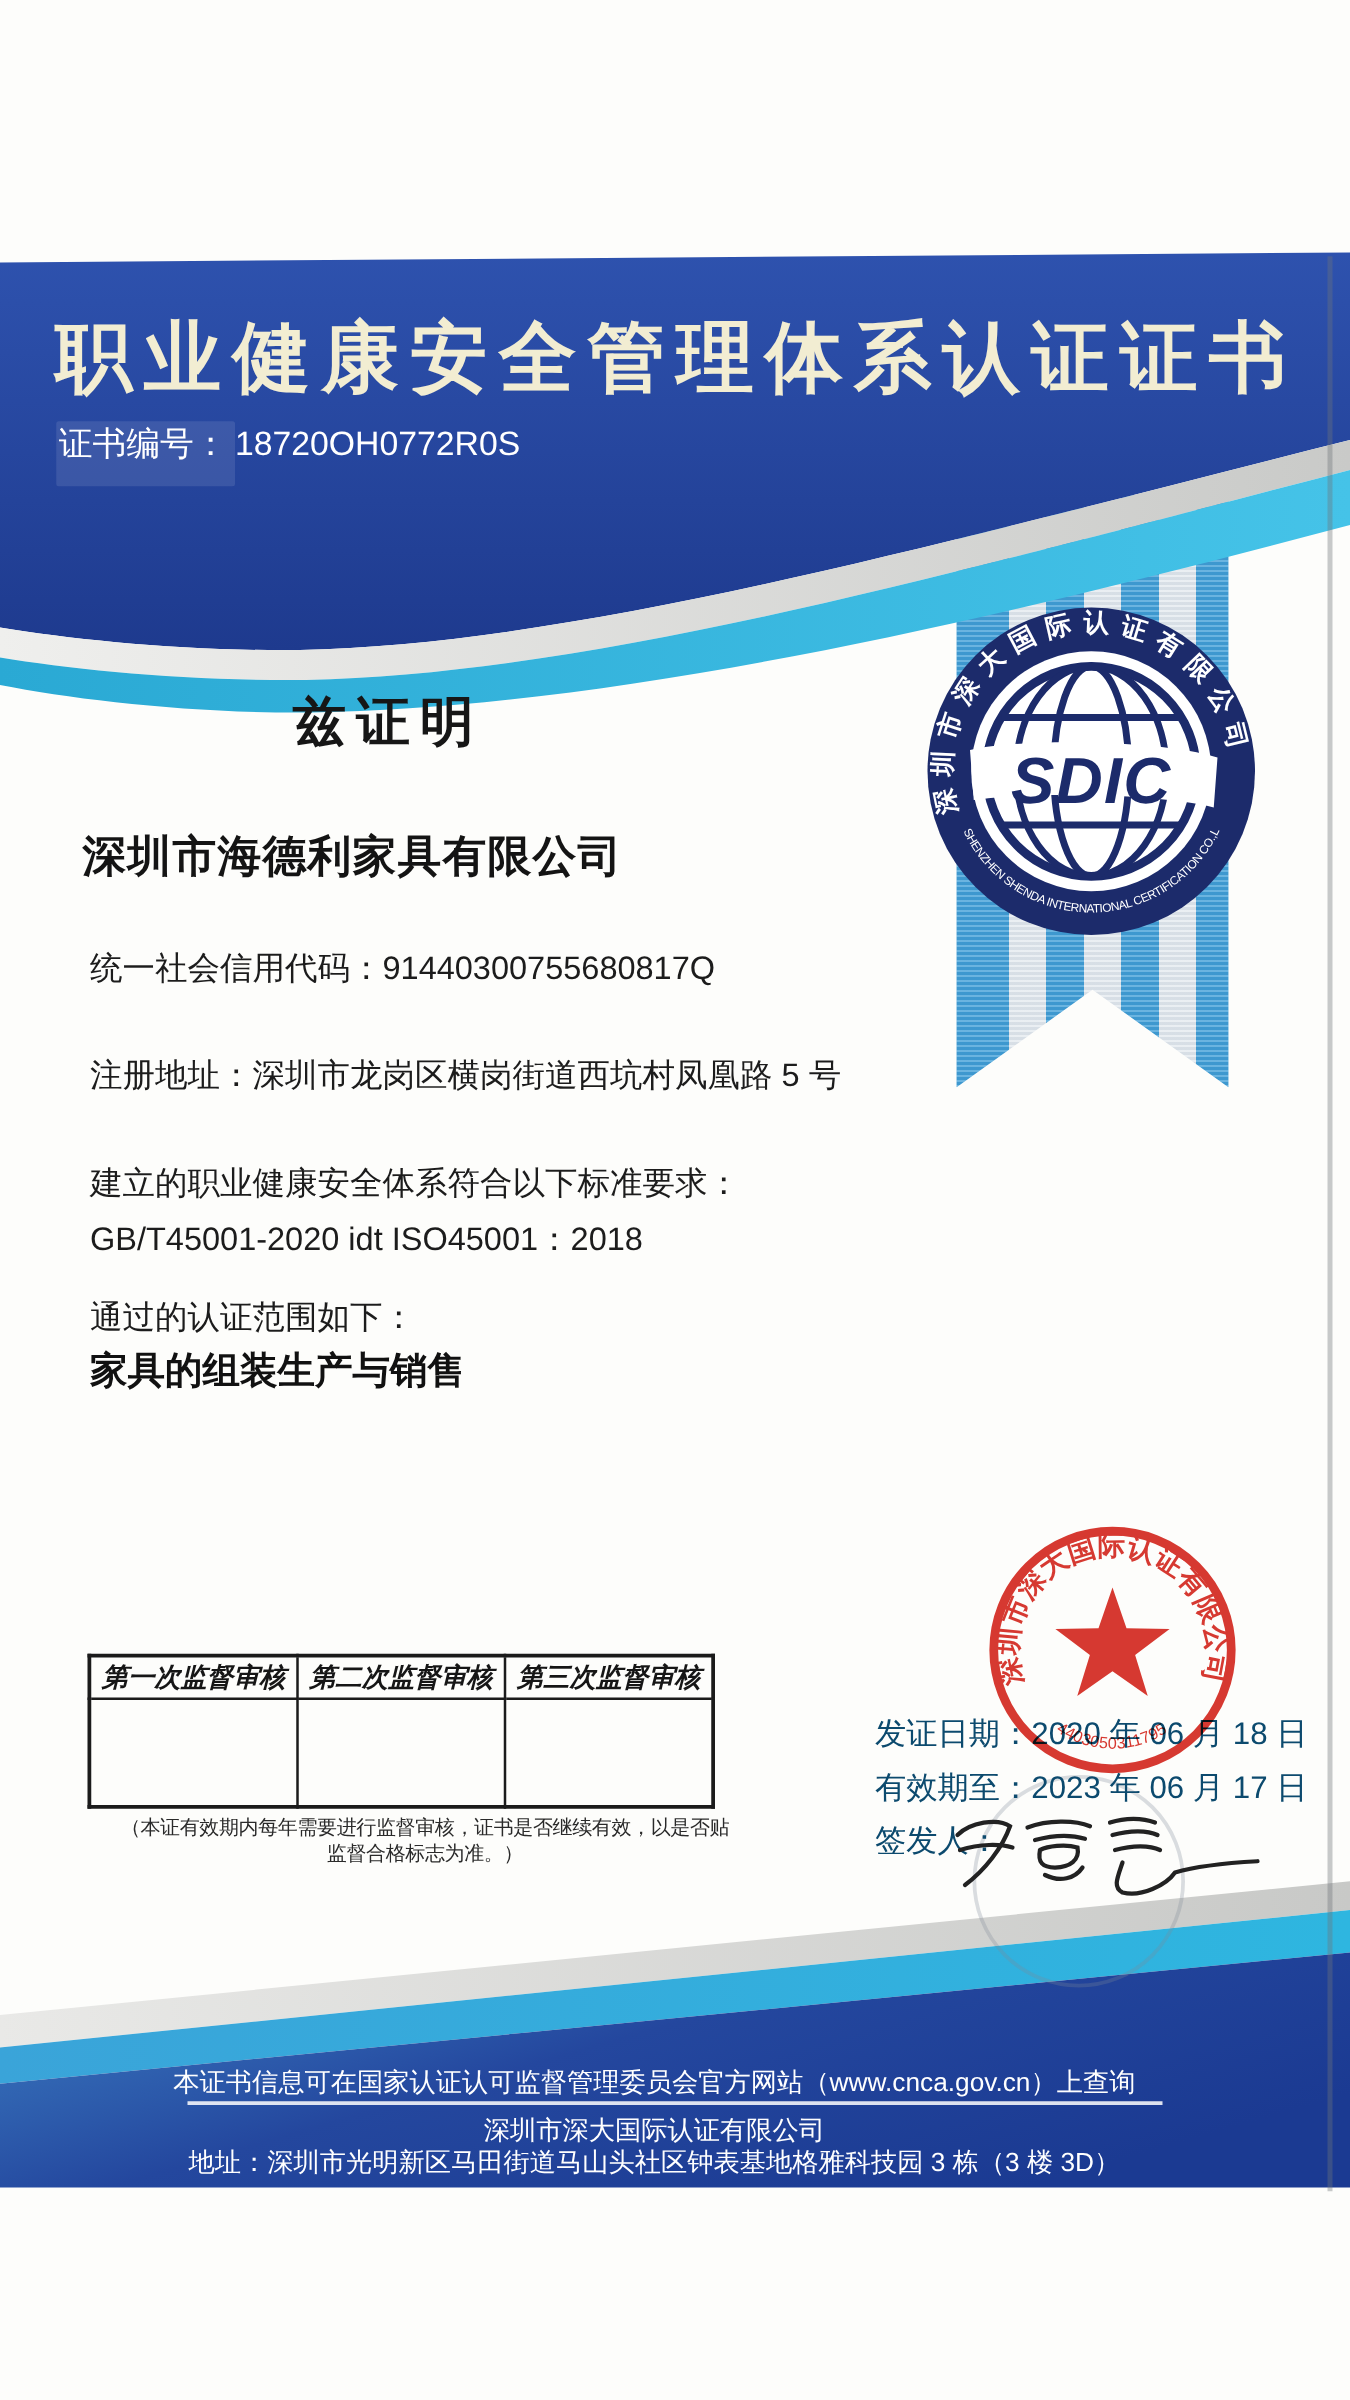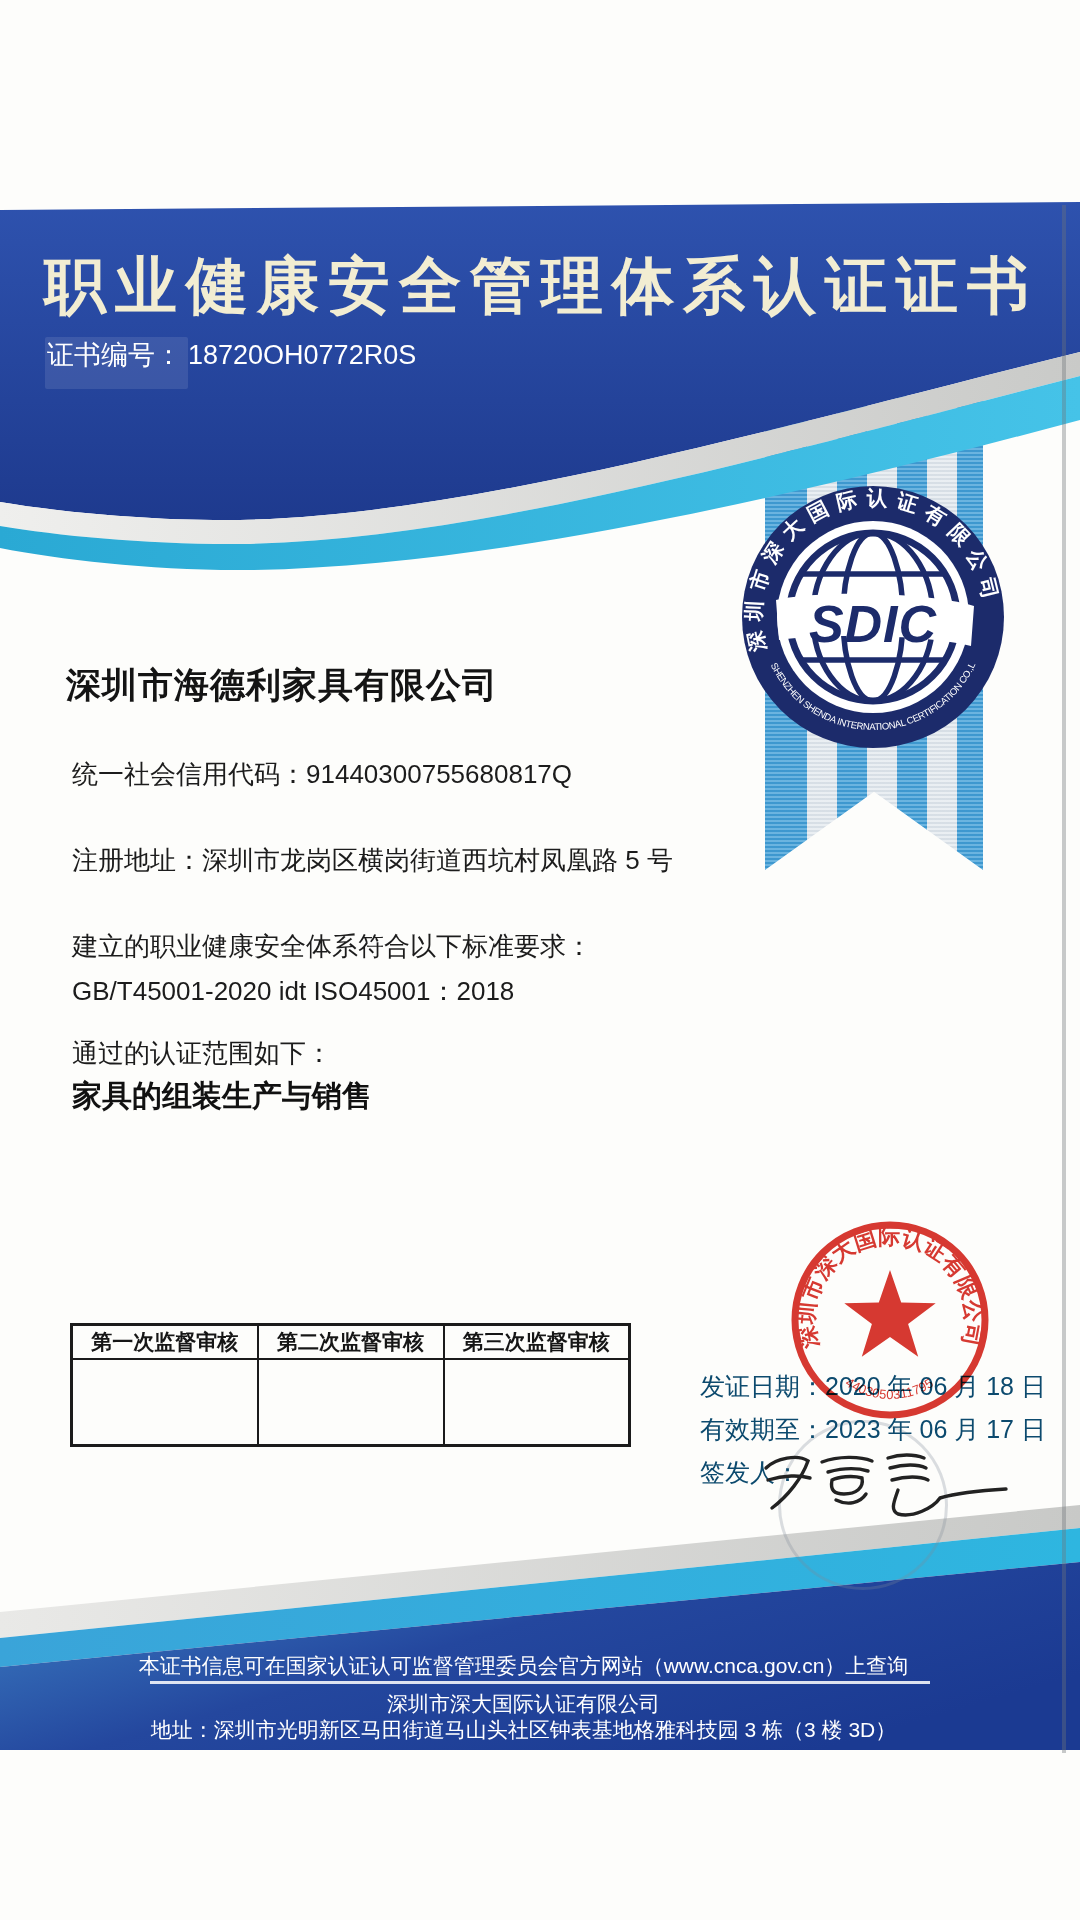--- a/index.html
+++ b/index.html
@@ -26,22 +26,22 @@
 
   
   .certify{position:absolute;left:234px;top:549px;font-size:43px;font-weight:700;
            letter-spacing:8px;color:#161616;z-index:5;}
   .company{position:absolute;left:66px;top:662px;font-size:35px;font-weight:600;
            letter-spacing:1px;color:#141414;z-index:5;}
   .bline{position:absolute;left:72px;color:#1c1c1c;font-size:26px;white-space:nowrap;z-index:5;}
   .scope-val{font-size:30px;font-weight:700;color:#111;}
 
   
-  table.audit{position:absolute;left:70px;top:1323px;width:561px;border-collapse:collapse;
-              z-index:5;table-layout:fixed;}
+  table.audit{position:absolute;left:70px;top:1323px;width:502px;border-collapse:collapse;
+              z-index:5;table-layout:fixed;font-style:italic;}
   table.audit th{border:2px solid #1b1b1b;height:32px;font-size:21px;font-weight:600;
                  color:#161616;text-align:center;padding:0;}
   table.audit td{border:2px solid #1b1b1b;height:84px;padding:0;}
   table.audit{border:3px solid #1b1b1b;}
   .note{position:absolute;left:90px;top:1452px;width:500px;text-align:center;font-size:16px;
         color:#2a2a2a;z-index:5;letter-spacing:-0.3px;}
 
   
   .iline{position:absolute;left:700px;font-size:25px;color:#0c4a6e;white-space:nowrap;z-index:5;}
   .sig-svg{position:absolute;left:748px;top:1428px;width:270px;height:100px;z-index:7;}
@@ -105,20 +105,21 @@
       <ellipse cx="135" cy="135" rx="60" ry="84" stroke-width="5.5"></ellipse>
       <ellipse cx="135" cy="135" rx="30" ry="84" stroke-width="5.5"></ellipse>
       <line x1="63" y1="92" x2="207" y2="92" stroke-width="5.5"></line>
       <line x1="51" y1="135" x2="219" y2="135" stroke-width="5.5"></line>
       <line x1="63" y1="178" x2="207" y2="178" stroke-width="5.5"></line>
     </g>
     <path fill="#ffffff" d="M38,118 C80,108 192,110 236,124 L233,164 C186,152 82,152 41,158 Z"></path>
     <text x="135" y="160" text-anchor="middle" font-size="52" font-weight="800" font-style="italic" fill="#1c2b6b" letter-spacing="1">SDIC</text>
   </svg>
 
+  <div class="certify">兹证明</div>
   <div class="company">深圳市海德利家具有限公司</div>
   <div class="bline" style="top:757px">统一社会信用代码：91440300755680817Q</div>
   <div class="bline" style="top:843px">注册地址：深圳市龙岗区横岗街道西坑村凤凰路 5 号</div>
   <div class="bline" style="top:929px">建立的职业健康安全体系符合以下标准要求：</div>
   <div class="bline" style="top:974px">GB/T45001-2020 idt ISO45001：2018</div>
   <div class="bline" style="top:1036px">通过的认证范围如下：</div>
   <div class="bline scope-val" style="top:1076px">家具的组装生产与销售</div>
 
   <table class="audit">
     <thead>
@@ -129,20 +130,21 @@
       </tr>
     </thead>
     <tbody>
       <tr>
         <td></td>
         <td></td>
         <td></td>
       </tr>
     </tbody>
   </table>
+  <div class="note">（本证有效期内每年需要进行监督审核，证书是否继续有效，以是否贴监督合格标志为准。）</div>
 
   <div class="iline" style="top:1370px"><span>发证日期：</span><span>2020 年 06 月 18 日</span></div>
   <div class="iline" style="top:1413px"><span>有效期至：</span><span>2023 年 06 月 17 日</span></div>
   <div class="iline" style="top:1456px"><span>签发人：</span></div>
 
   <div class="watermark"></div>
 
   <svg class="sig-svg" viewBox="0 0 270 100">
     <g fill="none" stroke="#222222" stroke-width="3.4" stroke-linecap="round">
       <path d="M18,40 C28,30 50,26 60,33 C54,50 40,68 24,80"></path>

